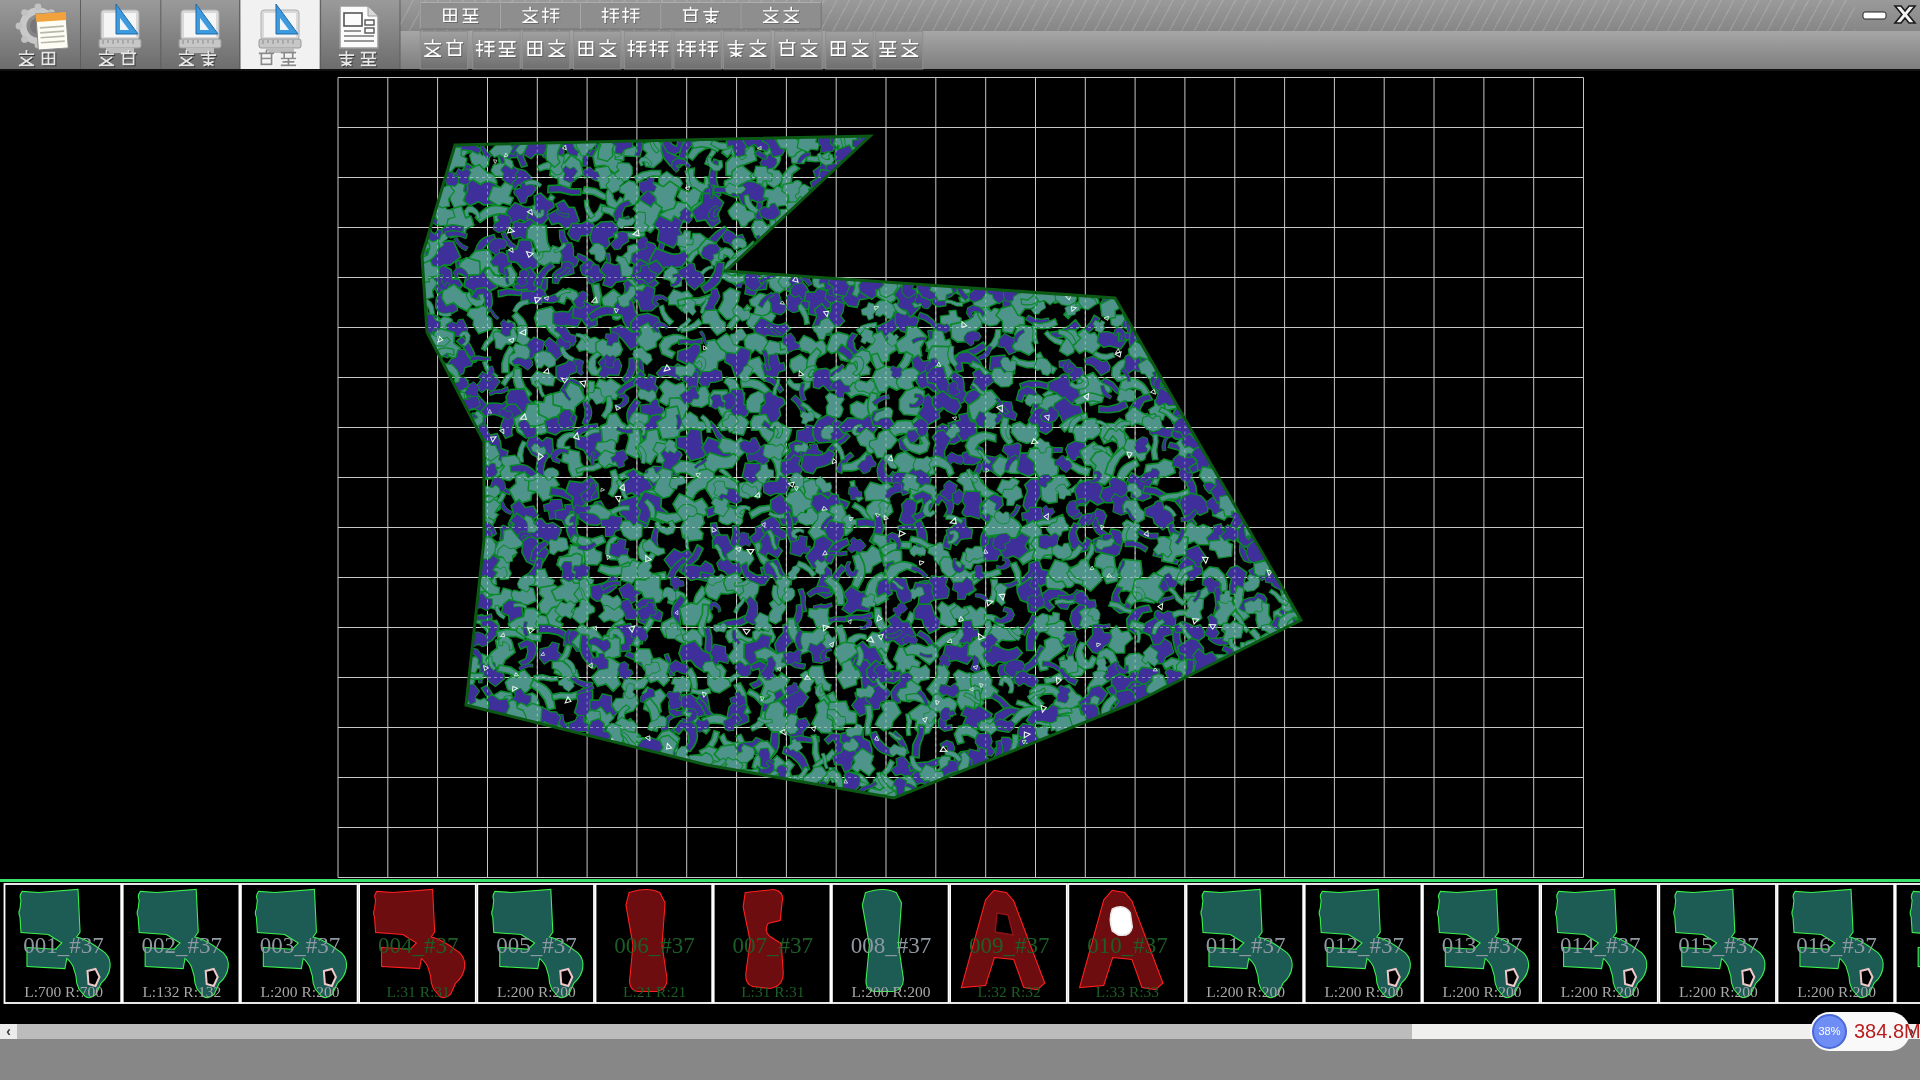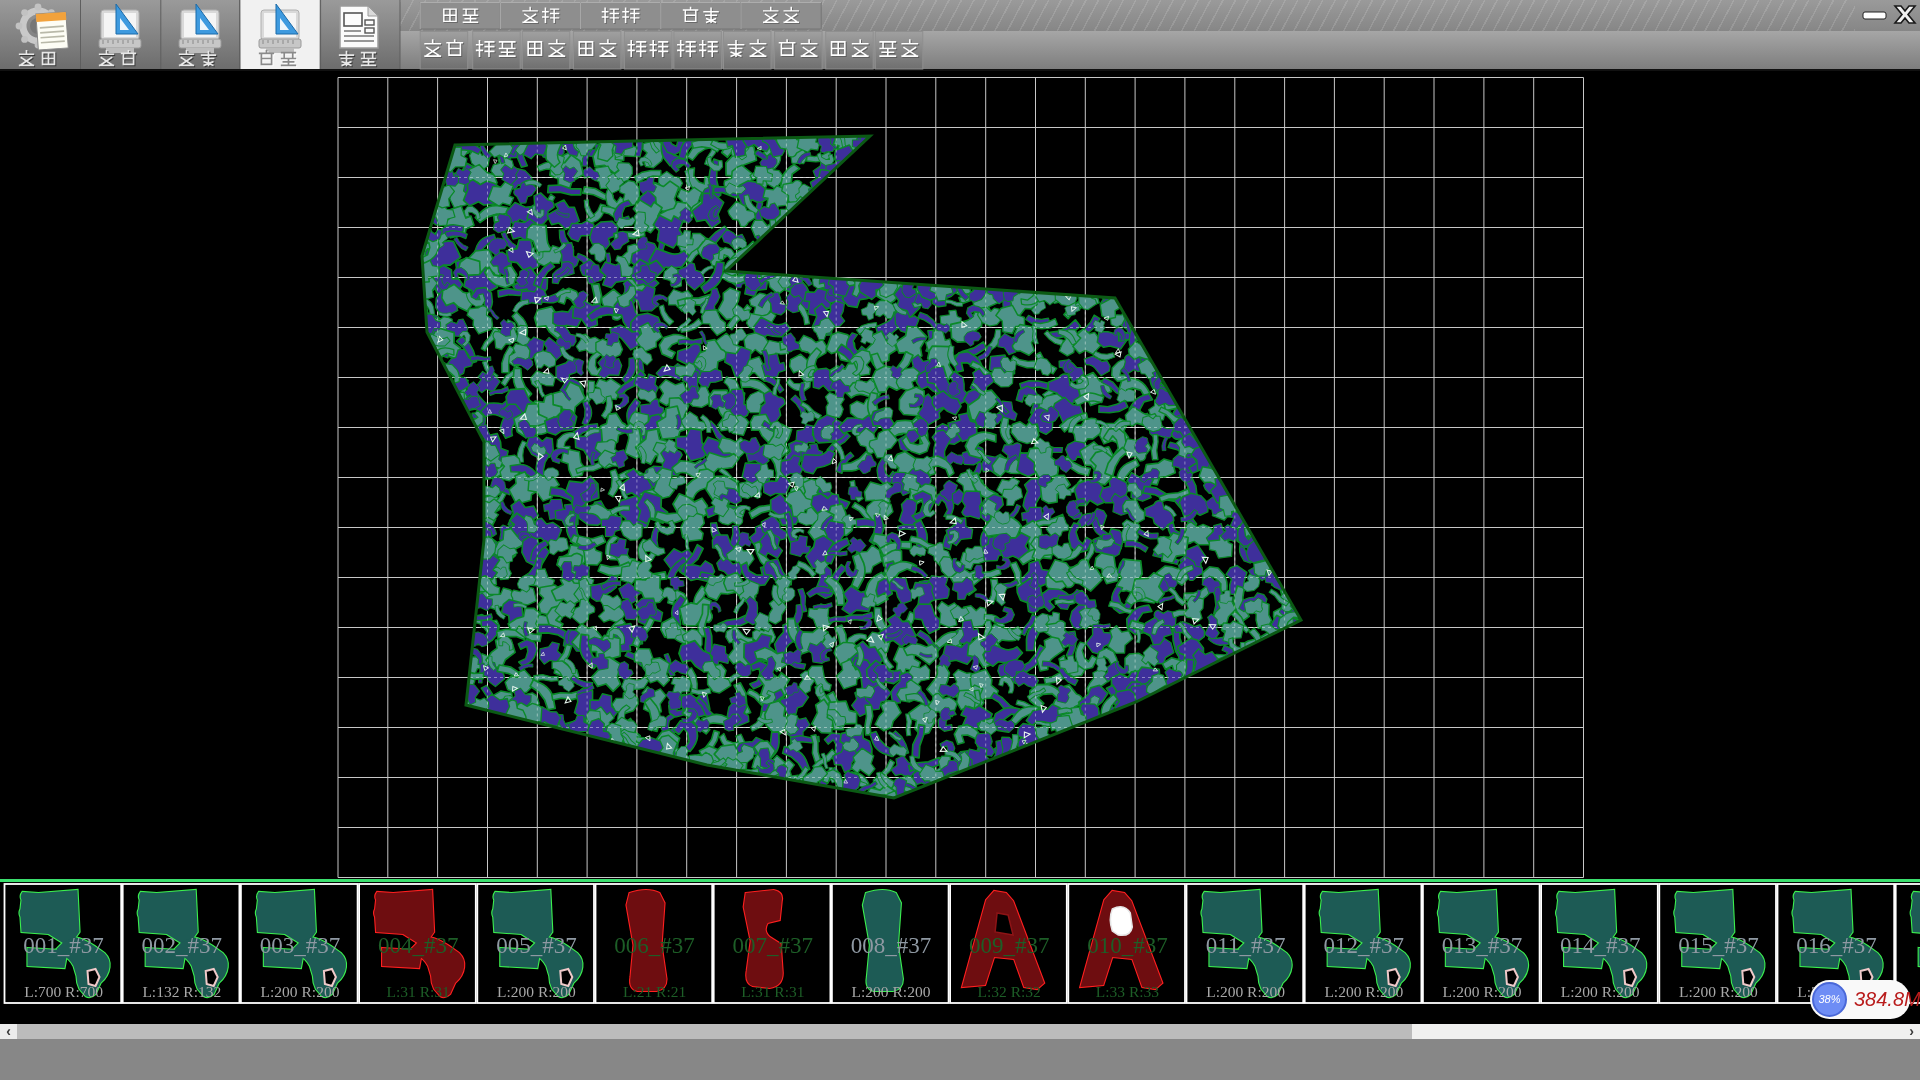--- a/index.html
+++ b/index.html
@@ -12,22 +12,22 @@
 .num{font-family:"Liberation Serif",serif;font-size:23px;text-anchor:middle}
 .lr{font-family:"Liberation Serif",serif;font-size:15.5px;text-anchor:middle}
 #greenline{position:absolute;left:0;top:879px;width:1920px;height:3px;background:#3bdf6e;}
 #scroll{position:absolute;left:0;top:1024px;width:1920px;height:15px;background:#f0f0ef;}
 #thumb{position:absolute;left:17px;top:1024px;width:1395px;height:15px;background:#bcbcbc;}
 #larr{position:absolute;left:0px;top:1024px;width:17px;height:15px;background:#ececec;color:#3a3a3a;
 font-size:14px;line-height:14px;text-align:center;font-weight:bold}
 #rarr{position:absolute;right:0px;top:1024px;width:17px;height:15px;color:#3a3a3a;
 font-size:14px;line-height:14px;text-align:center;font-weight:bold}
 #botbar{position:absolute;left:0;top:1039px;width:1920px;height:41px;background:#878787;}
-#pill{position:absolute;left:1810px;top:980px;width:100px;height:39px;background:#f9f9f9;
-border-radius:20px;font-style:italic;}
+#pill{position:absolute;left:1810px;top:1012px;width:100px;height:39px;background:#f9f9f9;
+border-radius:20px;}
 #pill .pct{position:absolute;left:2px;top:2px;width:31px;height:31px;border-radius:18px;
 background:#6e8df5;border:2px solid #4a68d8;color:#fff;font-size:11px;line-height:31px;text-align:center}
 #pill .mem{position:absolute;left:44px;top:0;height:39px;line-height:39px;color:#b91c1c;font-size:20px}
 </style></head><body>
 <div id="top"></div>
 <div id="hatch"></div>
 <div id="row2bg"></div>
 <div id="topline"></div>
 <svg width="1920" height="1080" style="position:absolute;left:0;top:0">
 <defs>

